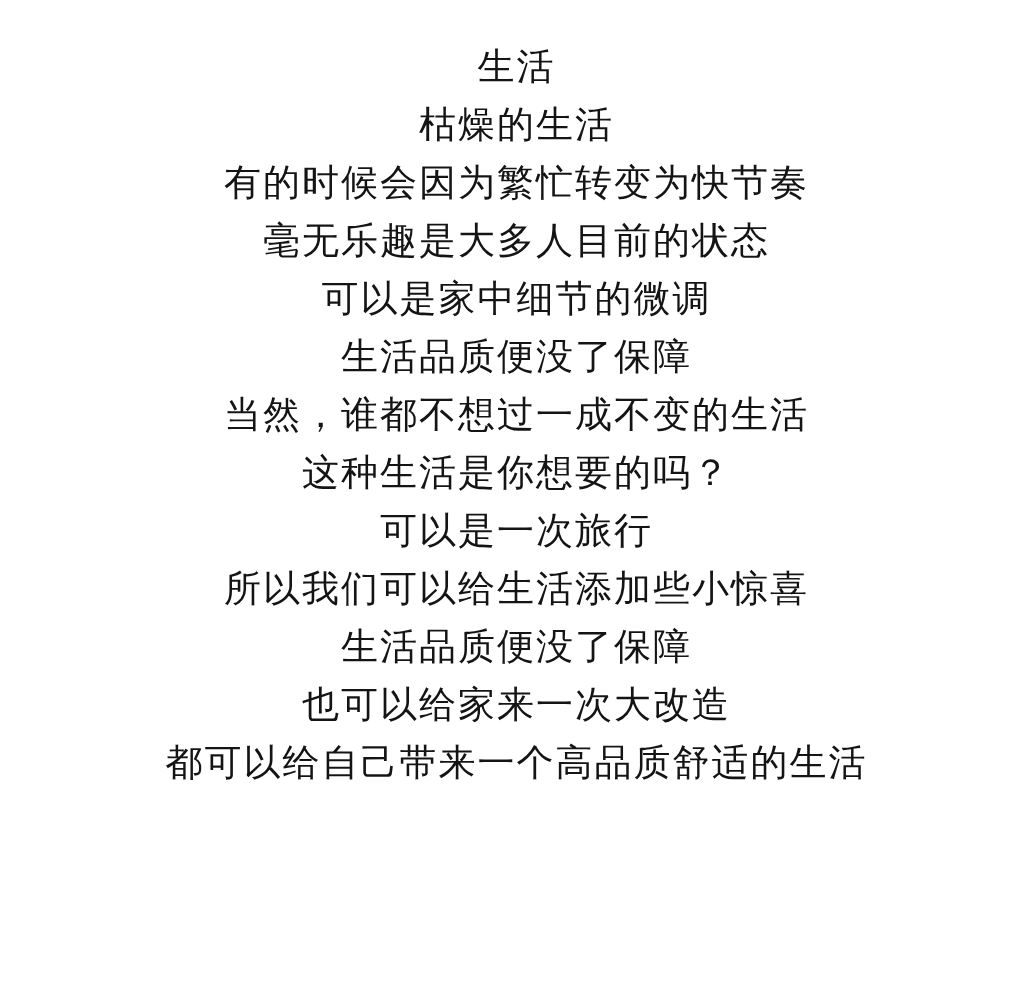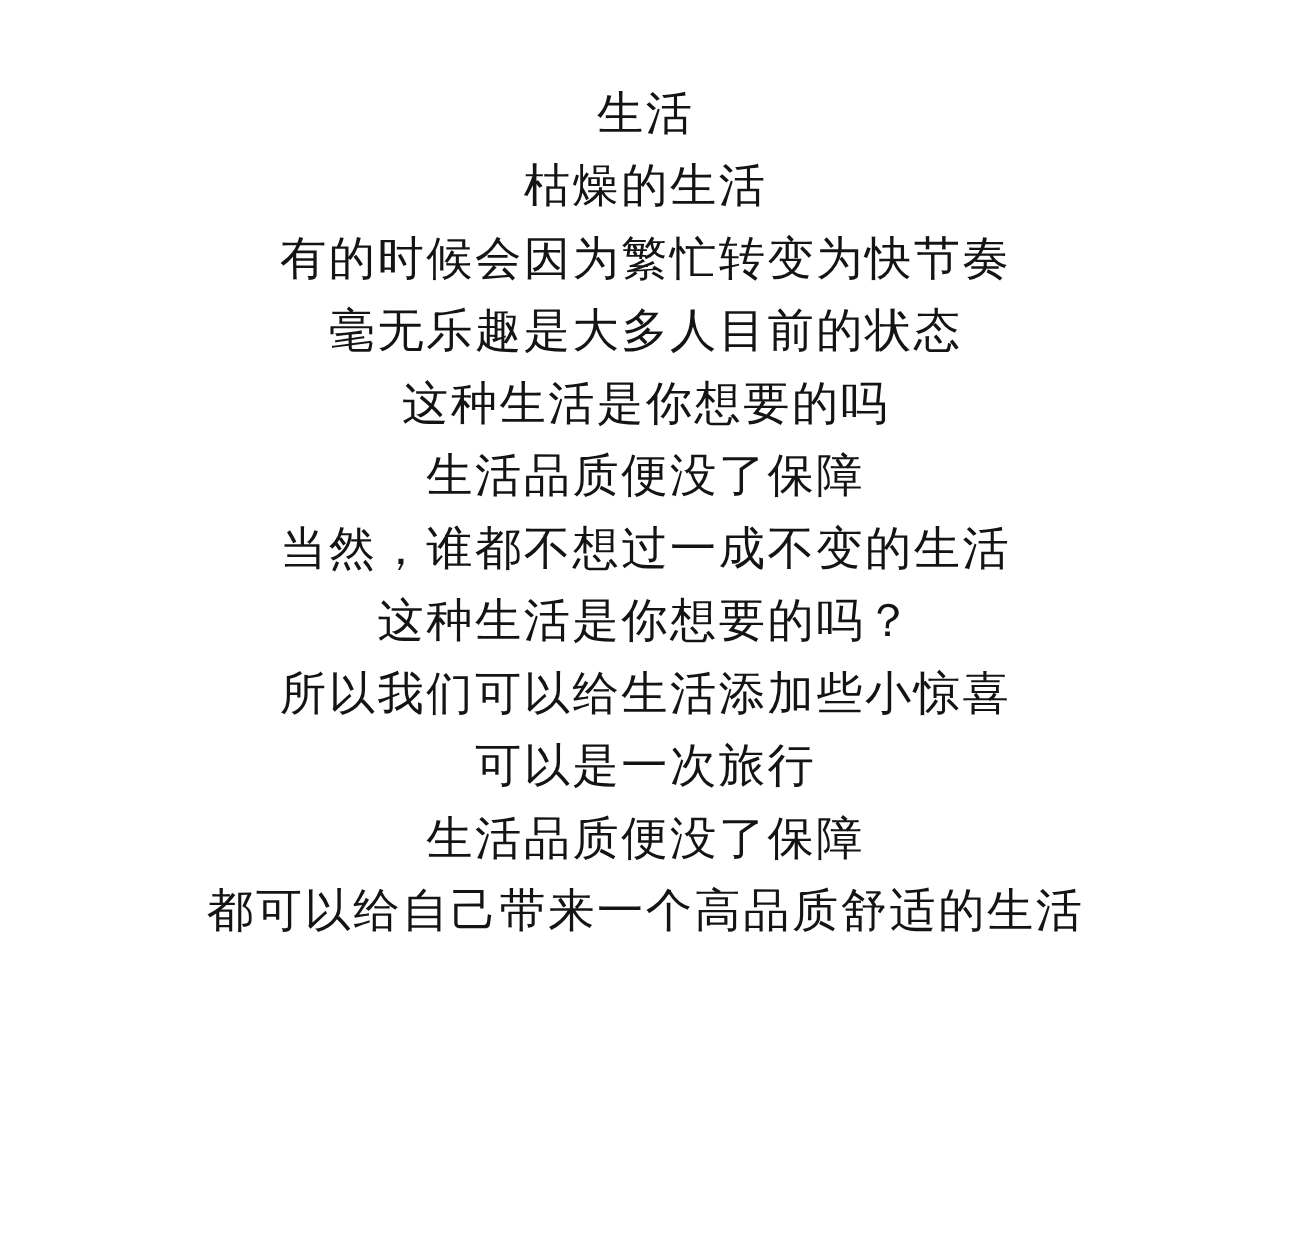--- a/index.html
+++ b/index.html
@@ -11,21 +11,21 @@
     height: 1000px;
     background: #ffffff;
     font-family: "DejaVu Sans", "Liberation Sans", sans-serif;
     color: #1a1a1a;
     overflow: hidden;
   }
   #poem-page {
     width: 1033px;
     height: 744px;
     box-sizing: border-box;
-    padding-top: 62px;
+    padding-top: 38px;
     display: flex;
     flex-direction: column;
     align-items: center;
   }
   .poem-line {
     text-align: center;
     font-size: 37px;
     line-height: 58px;
     letter-spacing: 2px;
     color: #141414;
@@ -34,21 +34,22 @@
   }
 </style>
 </head>
 <body>
 
 <div id="poem-page">
   <div class="poem-line">生活</div>
   <div class="poem-line">枯燥的生活</div>
   <div class="poem-line">有的时候会因为繁忙转变为快节奏</div>
   <div class="poem-line">毫无乐趣是大多人目前的状态</div>
-  <div class="poem-line">这种生活是你想要的吗</div>
+  <div class="poem-line">可以是家中细节的微调</div>
   <div class="poem-line">生活品质便没了保障</div>
   <div class="poem-line">当然，谁都不想过一成不变的生活</div>
   <div class="poem-line">这种生活是你想要的吗？</div>
+  <div class="poem-line">可以是一次旅行</div>
   <div class="poem-line">所以我们可以给生活添加些小惊喜</div>
-  <div class="poem-line">可以是一次旅行</div>
   <div class="poem-line">生活品质便没了保障</div>
+  <div class="poem-line">也可以给家来一次大改造</div>
   <div class="poem-line">都可以给自己带来一个高品质舒适的生活</div>
 </div>
 
 </body></html>

